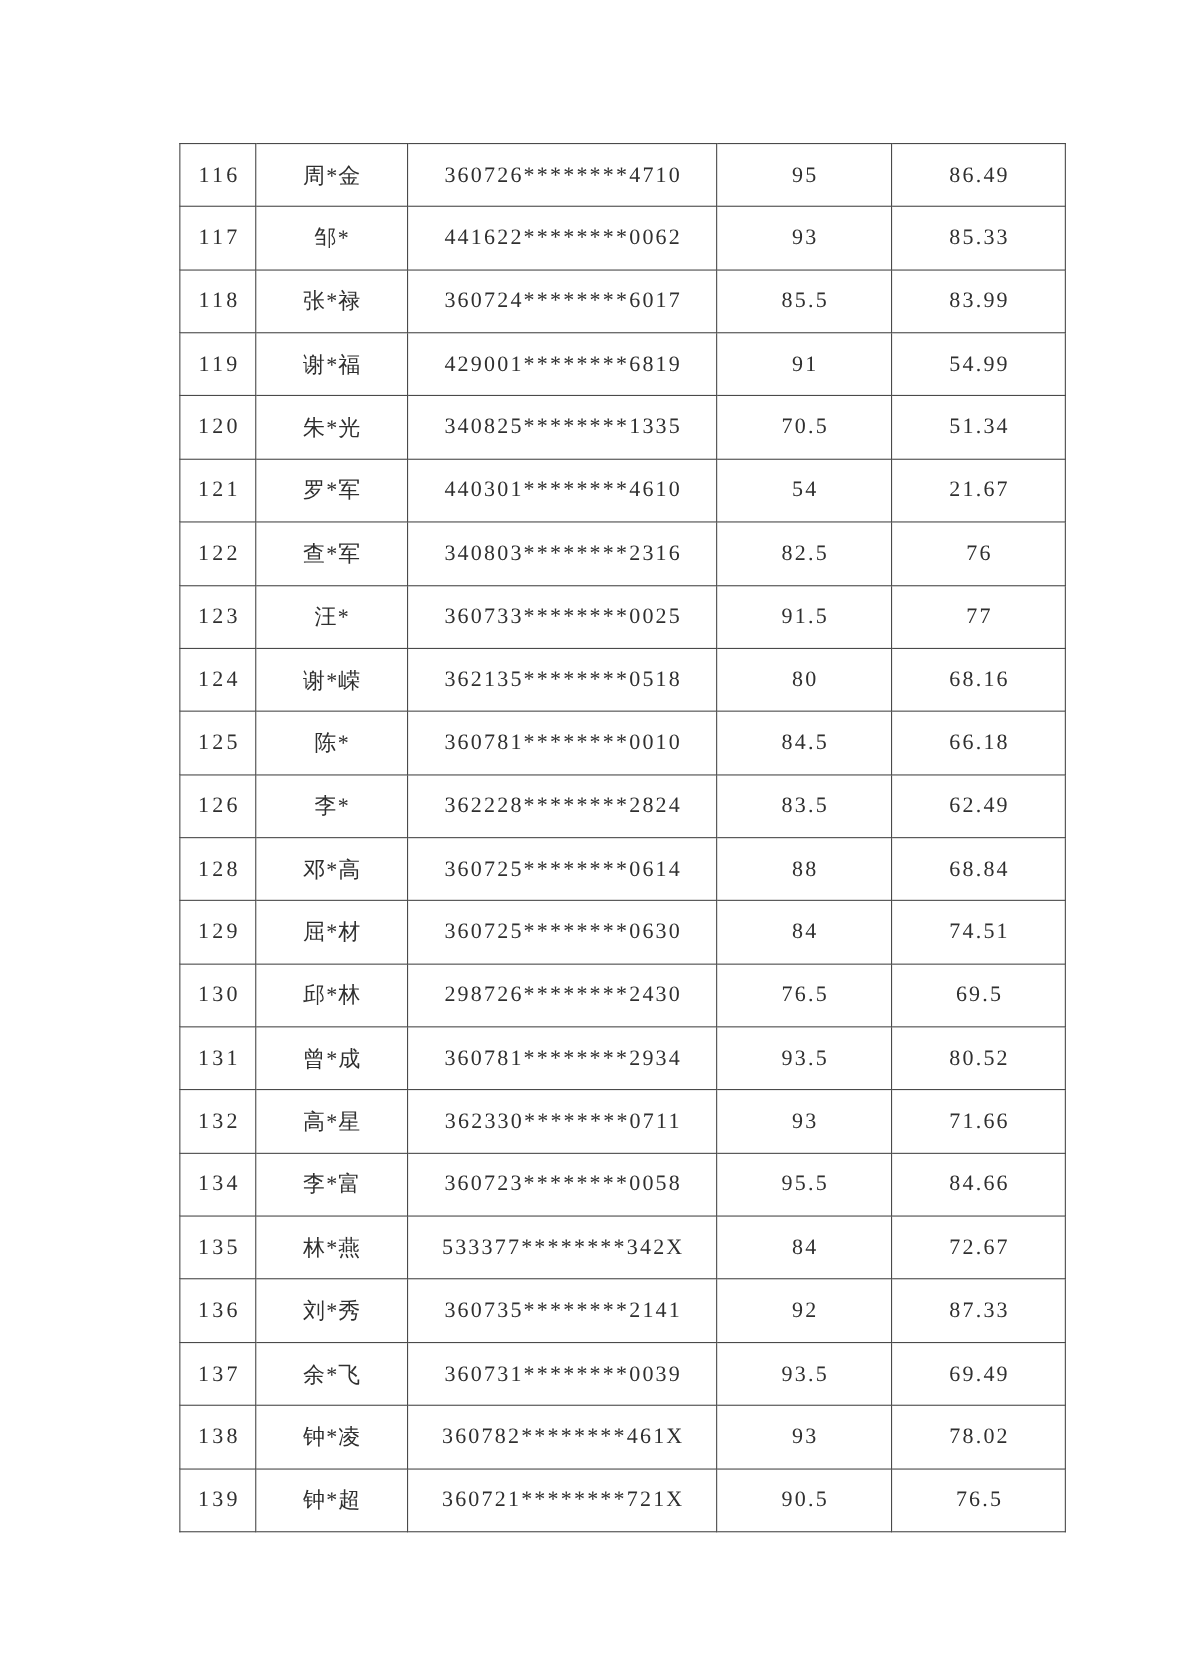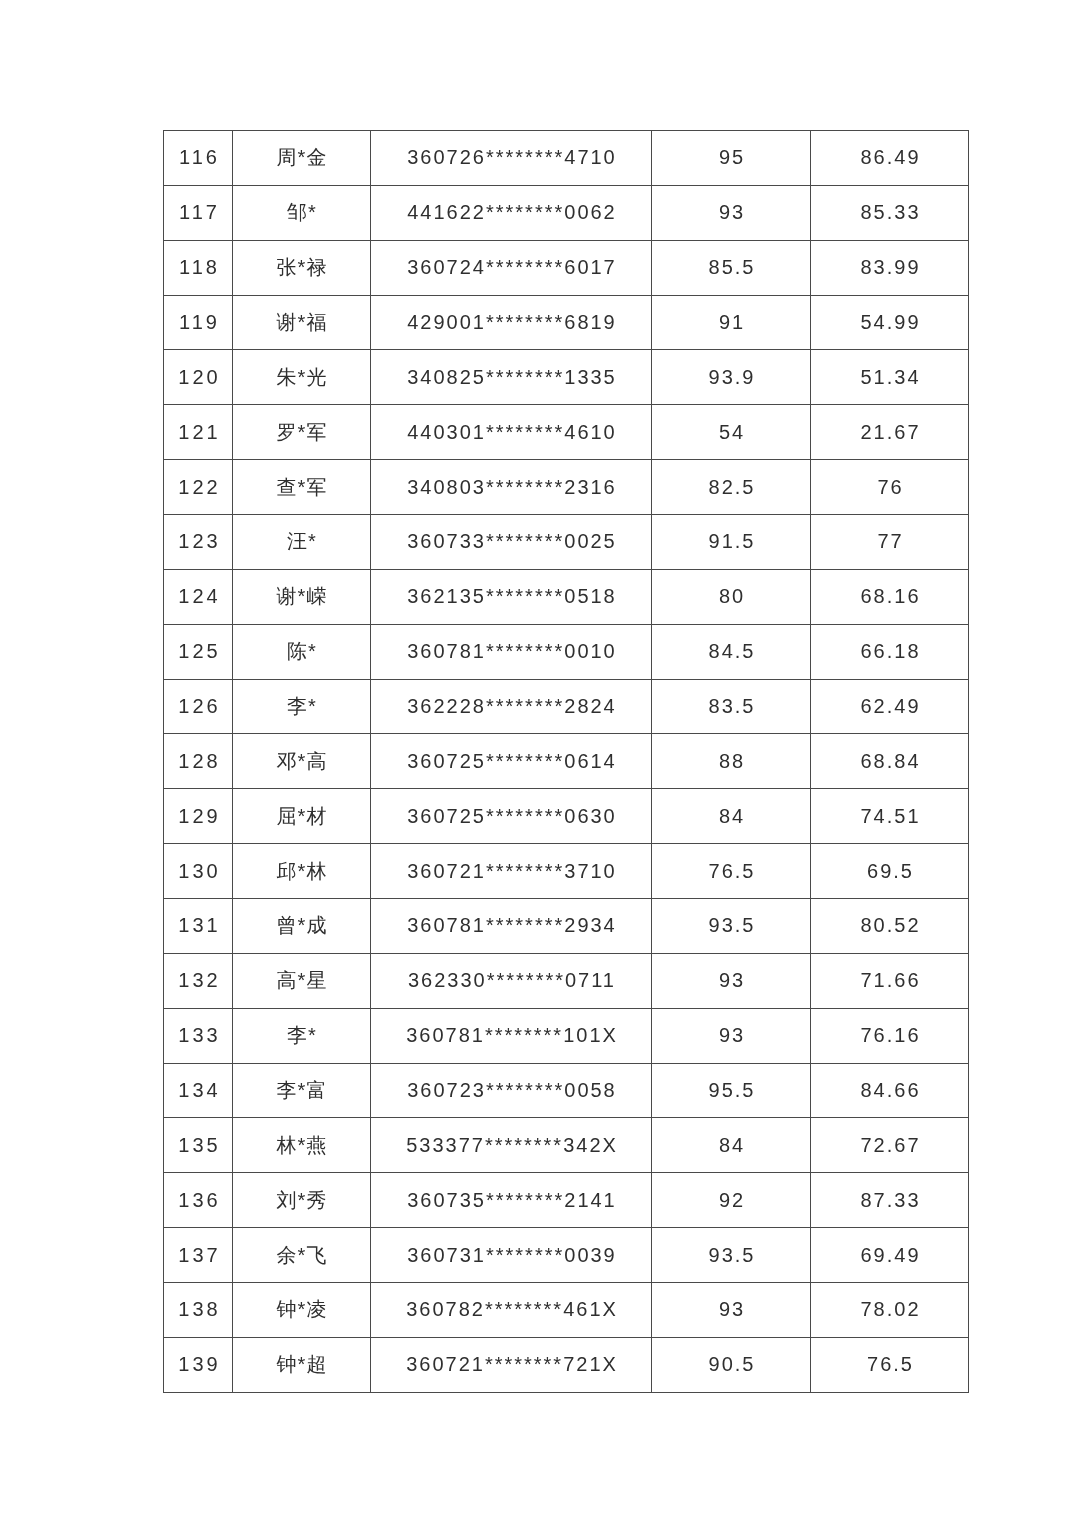--- a/index.html
+++ b/index.html
@@ -6,21 +6,21 @@
     margin: 0;
     padding: 0;
     background: #ffffff;
   }
   .page {
     position: relative;
     width: 1080px;
     height: 1527px;
     background: #ffffff;
     overflow: hidden;
-    font-family: Liberation Sans, sans-serif;
+    font-family: Liberation Serif, serif;
     color: #2f2f2f;
   }
   table.score-table {
     position: absolute;
     left: 163px;
     top: 130px;
     width: 805px;
     height: 1263px;
     border-collapse: collapse;
     table-layout: fixed;
@@ -78,21 +78,21 @@
     <td class="col-no">119</td>
     <td class="col-name">谢*福</td>
     <td class="col-id">429001********6819</td>
     <td class="col-s1">91</td>
     <td class="col-s2">54.99</td>
   </tr>
         <tr>
     <td class="col-no">120</td>
     <td class="col-name">朱*光</td>
     <td class="col-id">340825********1335</td>
-    <td class="col-s1">93.9</td>
+    <td class="col-s1">70.5</td>
     <td class="col-s2">51.34</td>
   </tr>
         <tr>
     <td class="col-no">121</td>
     <td class="col-name">罗*军</td>
     <td class="col-id">440301********4610</td>
     <td class="col-s1">54</td>
     <td class="col-s2">21.67</td>
   </tr>
         <tr>
@@ -140,46 +140,39 @@
         <tr>
     <td class="col-no">129</td>
     <td class="col-name">屈*材</td>
     <td class="col-id">360725********0630</td>
     <td class="col-s1">84</td>
     <td class="col-s2">74.51</td>
   </tr>
         <tr>
     <td class="col-no">130</td>
     <td class="col-name">邱*林</td>
-    <td class="col-id">360721********3710</td>
+    <td class="col-id">298726********2430</td>
     <td class="col-s1">76.5</td>
     <td class="col-s2">69.5</td>
   </tr>
         <tr>
     <td class="col-no">131</td>
     <td class="col-name">曾*成</td>
     <td class="col-id">360781********2934</td>
     <td class="col-s1">93.5</td>
     <td class="col-s2">80.52</td>
   </tr>
         <tr>
     <td class="col-no">132</td>
     <td class="col-name">高*星</td>
     <td class="col-id">362330********0711</td>
     <td class="col-s1">93</td>
     <td class="col-s2">71.66</td>
   </tr>
         <tr>
-    <td class="col-no">133</td>
-    <td class="col-name">李*</td>
-    <td class="col-id">360781********101X</td>
-    <td class="col-s1">93</td>
-    <td class="col-s2">76.16</td>
-  </tr>
-        <tr>
     <td class="col-no">134</td>
     <td class="col-name">李*富</td>
     <td class="col-id">360723********0058</td>
     <td class="col-s1">95.5</td>
     <td class="col-s2">84.66</td>
   </tr>
         <tr>
     <td class="col-no">135</td>
     <td class="col-name">林*燕</td>
     <td class="col-id">533377********342X</td>

